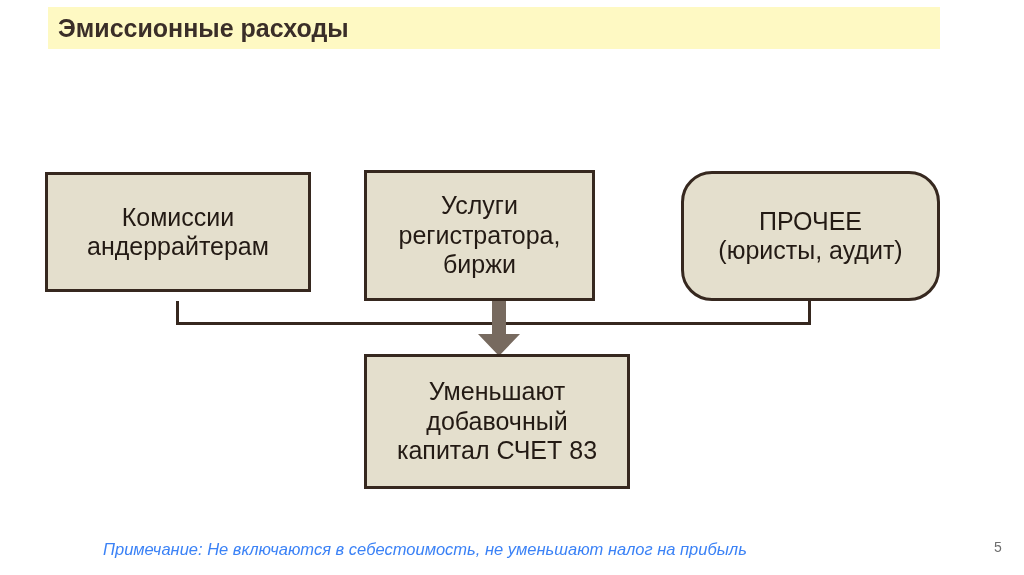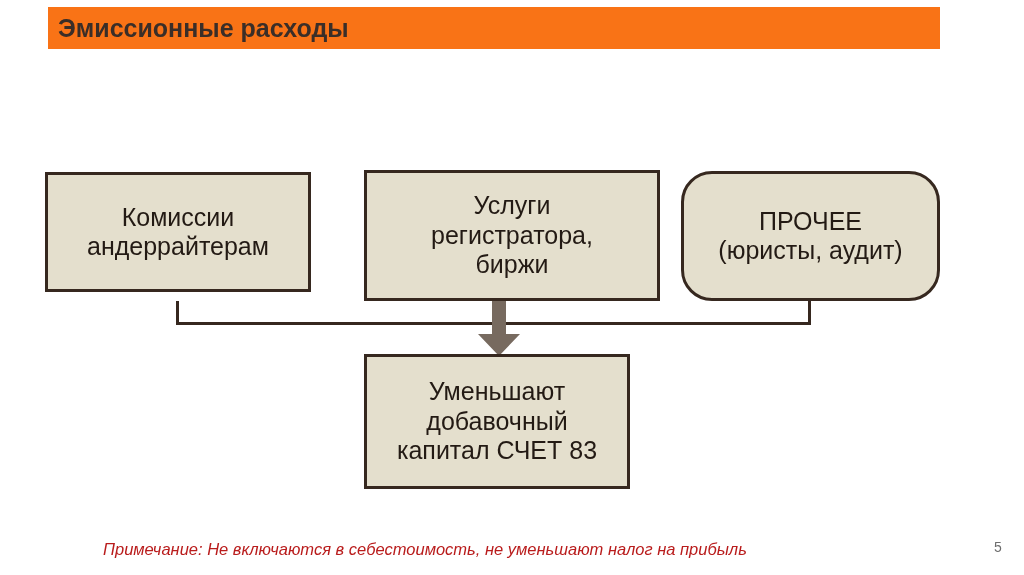--- a/index.html
+++ b/index.html
@@ -16,21 +16,21 @@
     -webkit-font-smoothing: antialiased;
   }
 
   
   #title-bar {
     position: absolute;
     left: 48px;
     top: 7px;
     width: 892px;
     height: 42px;
-    background: #f97316;
+    background: #fef9c3;
   }
   #page-title {
     position: absolute;
     left: 10px;
     top: 50%;
     transform: translateY(-50%);
     font-size: 25px;
     font-weight: bold;
     color: #3a2e28;
     letter-spacing: 0px;
@@ -51,21 +51,21 @@
     font-size: 25px;
     line-height: 1.18;
   }
   .flow-box .box-label {
     display: block;
     padding: 0 6px;
     white-space: pre-line;
   }
 
   #box-underwriter-fees { left: 45px;  top: 172px; width: 266px; height: 120px; }
-  #box-registrar-exchange { left: 364px; top: 170px; width: 296px; height: 131px; text-align: center; }
+  #box-registrar-exchange { left: 364px; top: 170px; width: 231px; height: 131px; text-align: center; }
   #box-other-legal-audit { left: 681px; top: 171px; width: 259px; height: 130px; border-radius: 31px; }
   #box-reduce-additional-capital { left: 364px; top: 354px; width: 266px; height: 135px; }
 
   
   .connector {
     position: absolute;
     background: #36281f;
   }
   
   #line-left-drop   { left: 176px; top: 301px; width: 3px;  height: 24px; }
@@ -84,21 +84,21 @@
   }
   #arrow-down svg { display: block; }
 
   
   #footer-note {
     position: absolute;
     left: 103px;
     top: 540px;
     font-size: 16.5px;
     font-style: italic;
-    color: #b91c1c;
+    color: #3b82f6;
     white-space: nowrap;
   }
 
   
   #slide-number {
     position: absolute;
     left: 986px;
     top: 539px;
     width: 24px;
     text-align: center;

